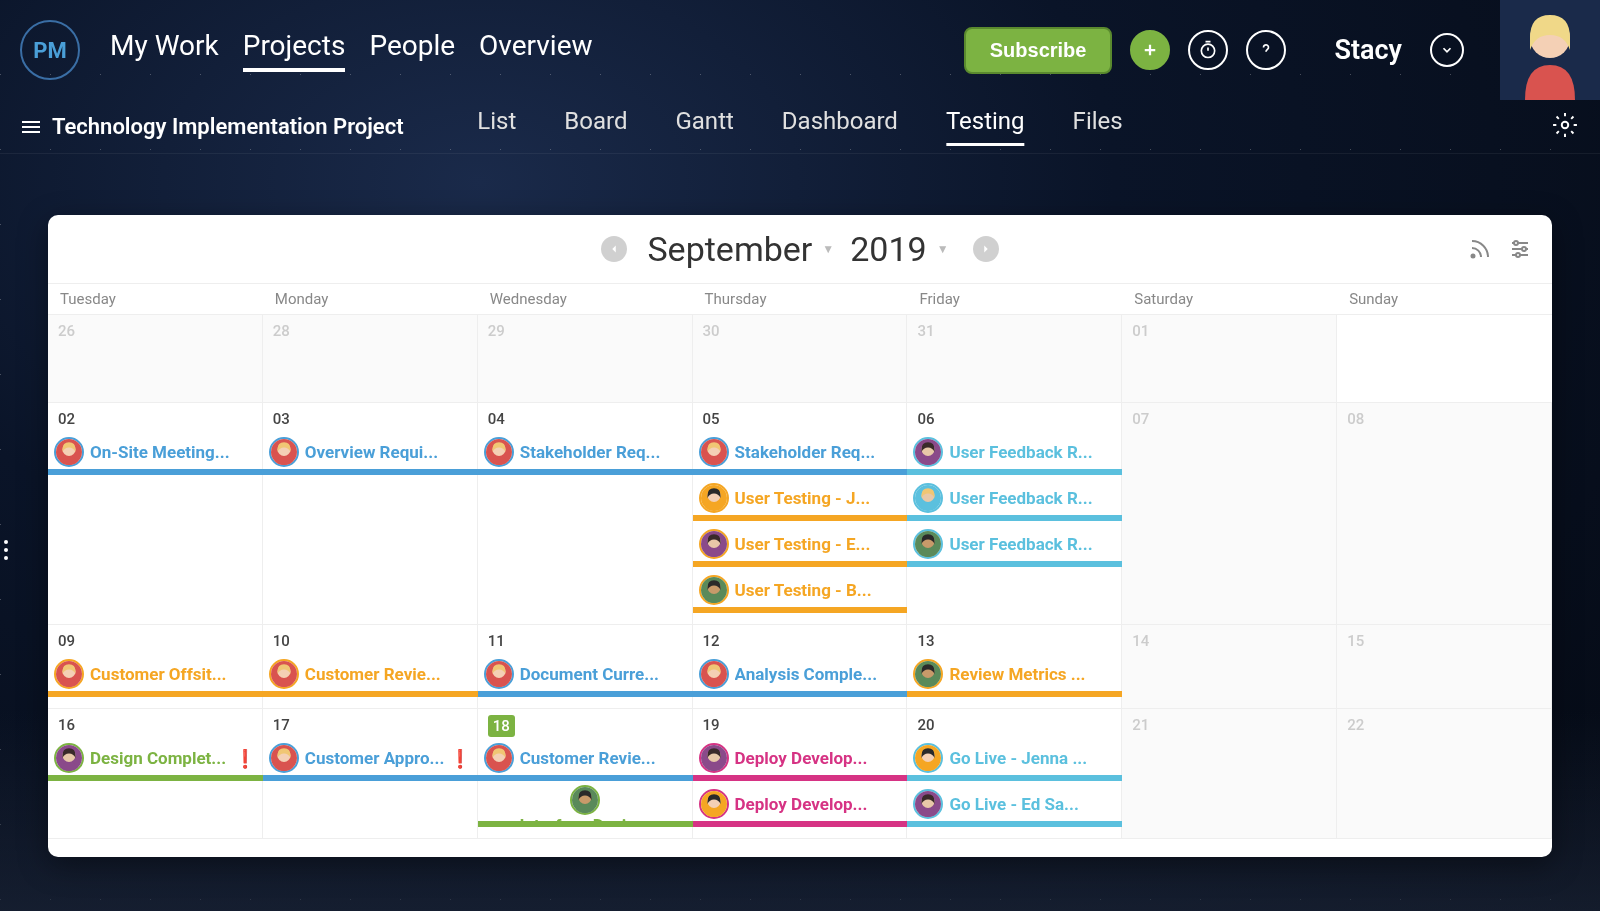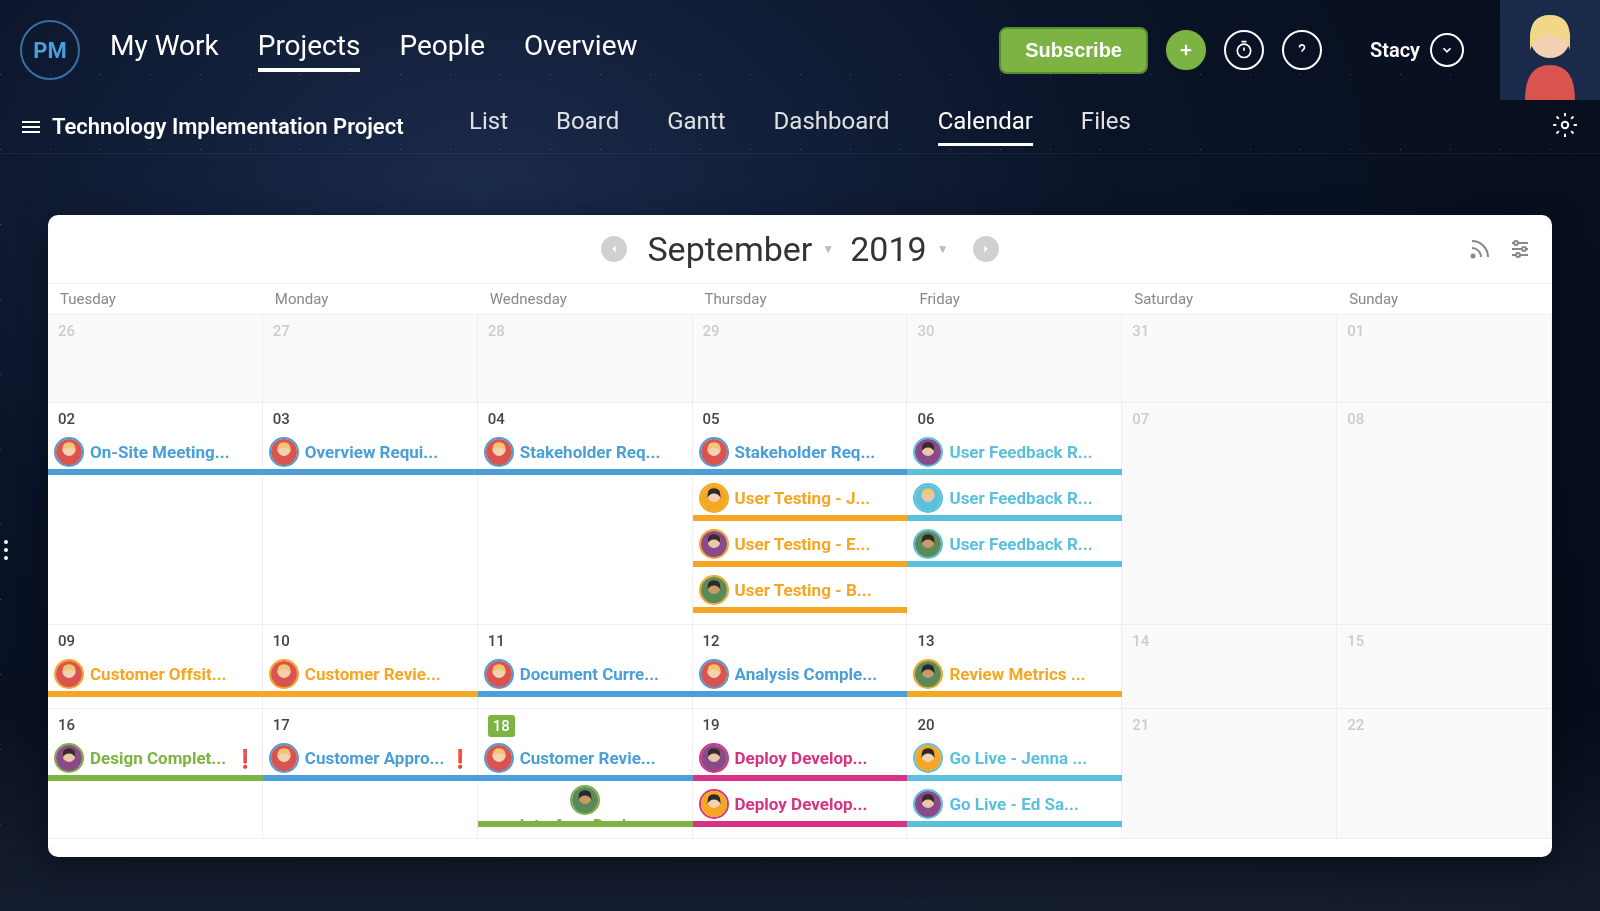--- a/index.html
+++ b/index.html
@@ -44,21 +44,21 @@
 .logo {
   width: 60px; height: 60px;
   border-radius: 50%;
   border: 2px solid #3a6ea5;
   display: flex; align-items: center; justify-content: center;
   color: #4a9fd8;
   font-weight: 700;
   font-size: 22px;
   margin-right: 30px;
 }
-.topnav-links { display: flex; gap: 39px; text-align: center; }
+.topnav-links { display: flex; gap: 24px; text-align: center; }
 .topnav-link {
   color: #fff;
   font-size: 28px;
   font-weight: 400;
   cursor: pointer;
   padding-bottom: 6px;
 }
 .topnav-link.active { border-bottom: 4px solid #fff; }
 .topnav-right {
   margin-left: auto;
@@ -82,23 +82,23 @@
   border-radius: 50%;
   border: 2px solid #fff;
   display: flex; align-items: center; justify-content: center;
   color: #fff;
   cursor: pointer;
 }
 .circle-btn.green { background: #7cb342; border-color: #7cb342; }
 .user-area {
   display: flex;
   align-items: center;
-  gap: 10px;
-  color: #fff;
-  font-size: 20px;
+  gap: 28px;
+  color: #fff;
+  font-size: 27px;
   font-weight: 600;
   margin-left: 30px;
   margin-right: 18px;
   cursor: pointer;
 }
 .user-avatar-large {
   width: 100px; height: 100px;
   display:flex; align-items:flex-end; justify-content:center;
   overflow:hidden;
 }
@@ -368,21 +368,21 @@
       <span></span>
       <span></span>
       <span></span>
     </div>
   <div class="project-title">Technology Implementation Project</div>
   <div class="view-tabs">
       <div class="view-tab">List</div>
       <div class="view-tab">Board</div>
       <div class="view-tab">Gantt</div>
       <div class="view-tab">Dashboard</div>
-      <div class="view-tab active">Calendar</div>
+      <div class="view-tab active">Testing</div>
       <div class="view-tab">Files</div>
     </div>
   <div class="settings-icon">
     <svg width="26" height="26" viewBox="0 0 24 24" fill="none" stroke="currentColor" stroke-width="1.8">
         <circle cx="12" cy="12" r="3"></circle>
         <path d="M12 1v3M12 20v3M4.2 4.2l2.1 2.1M17.7 17.7l2.1 2.1M1 12h3M20 12h3M4.2 19.8l2.1-2.1M17.7 6.3l2.1-2.1"></path>
       </svg>
   </div>
 </div>
 
@@ -426,21 +426,20 @@
       <div class="day-header">Monday</div>
       <div class="day-header">Wednesday</div>
       <div class="day-header">Thursday</div>
       <div class="day-header">Friday</div>
       <div class="day-header">Saturday</div>
       <div class="day-header">Sunday</div>
     </div>
   <div class="weeks">
       <div class="week-row" style="min-height: 88px;">
         <div class="day-cell muted"><span class="day-num muted">26</span></div>
-        <div class="day-cell muted"><span class="day-num muted">27</span></div>
         <div class="day-cell muted"><span class="day-num muted">28</span></div>
         <div class="day-cell muted"><span class="day-num muted">29</span></div>
         <div class="day-cell muted"><span class="day-num muted">30</span></div>
         <div class="day-cell muted"><span class="day-num muted">31</span></div>
         <div class="day-cell muted"><span class="day-num muted">01</span></div>
         <div class="events-layer"></div>
       </div>
       <div class="week-row" style="min-height: 222px;">
         <div class="day-cell"><span class="day-num">02</span></div>
         <div class="day-cell"><span class="day-num">03</span></div>

